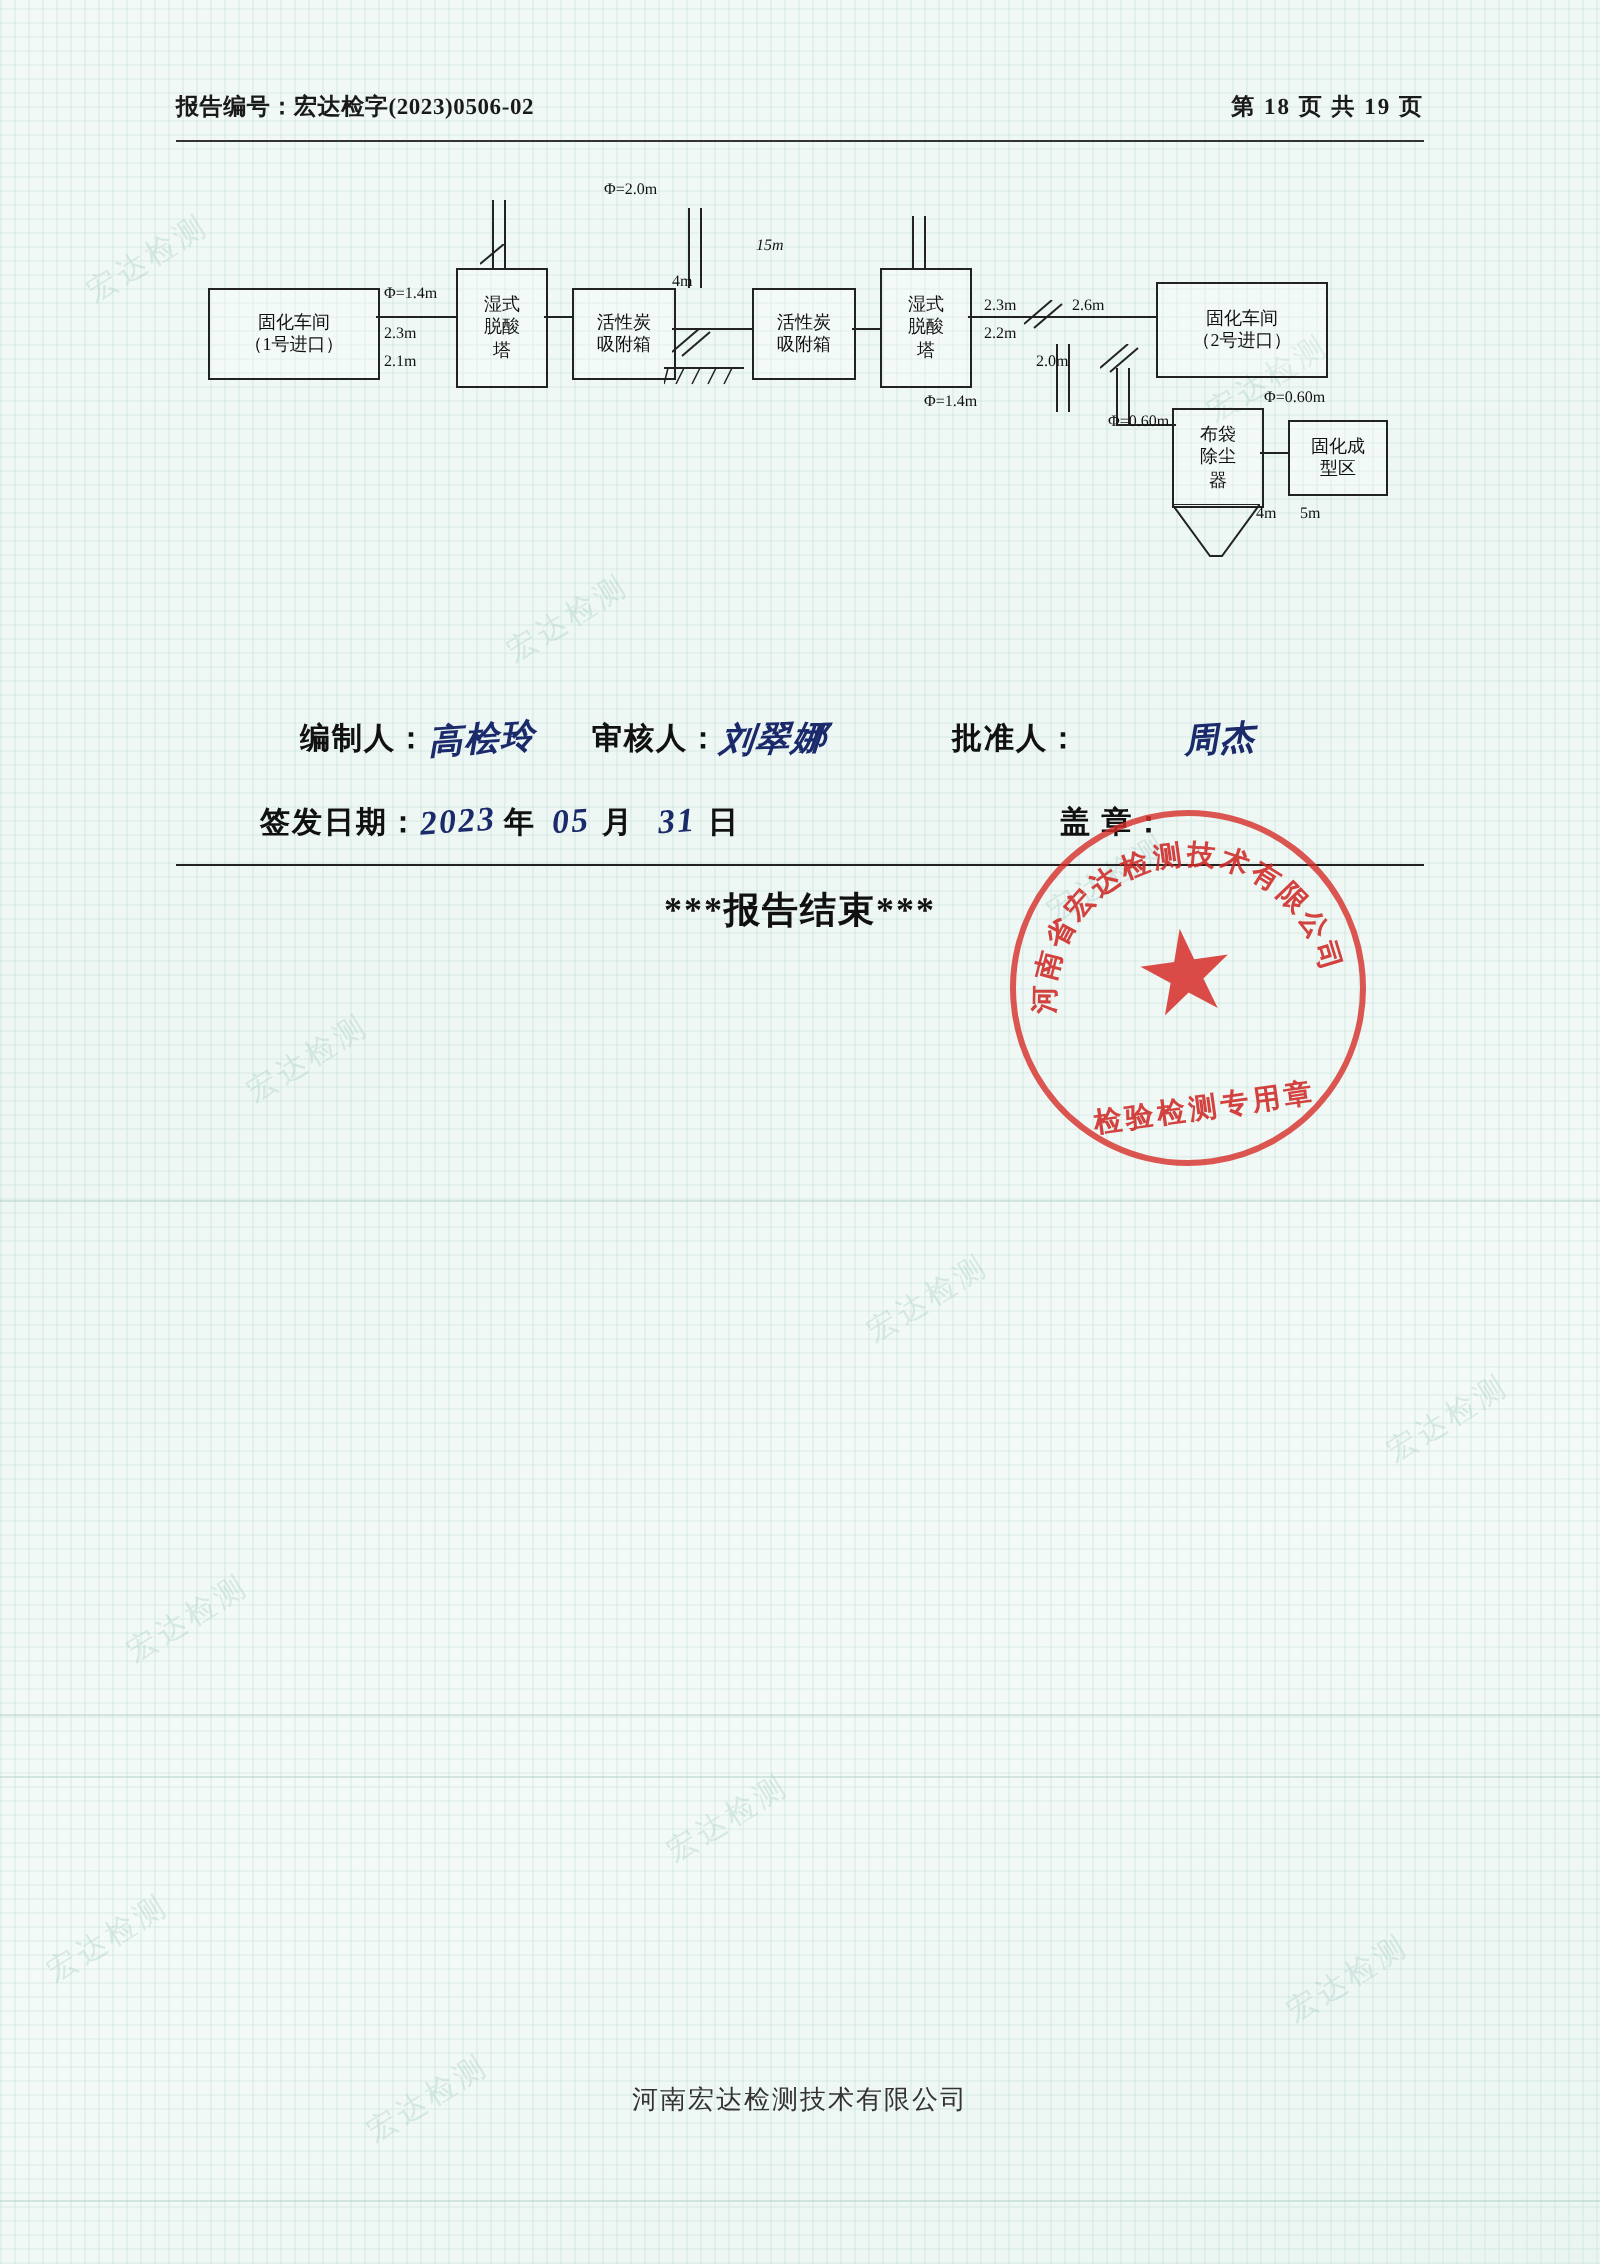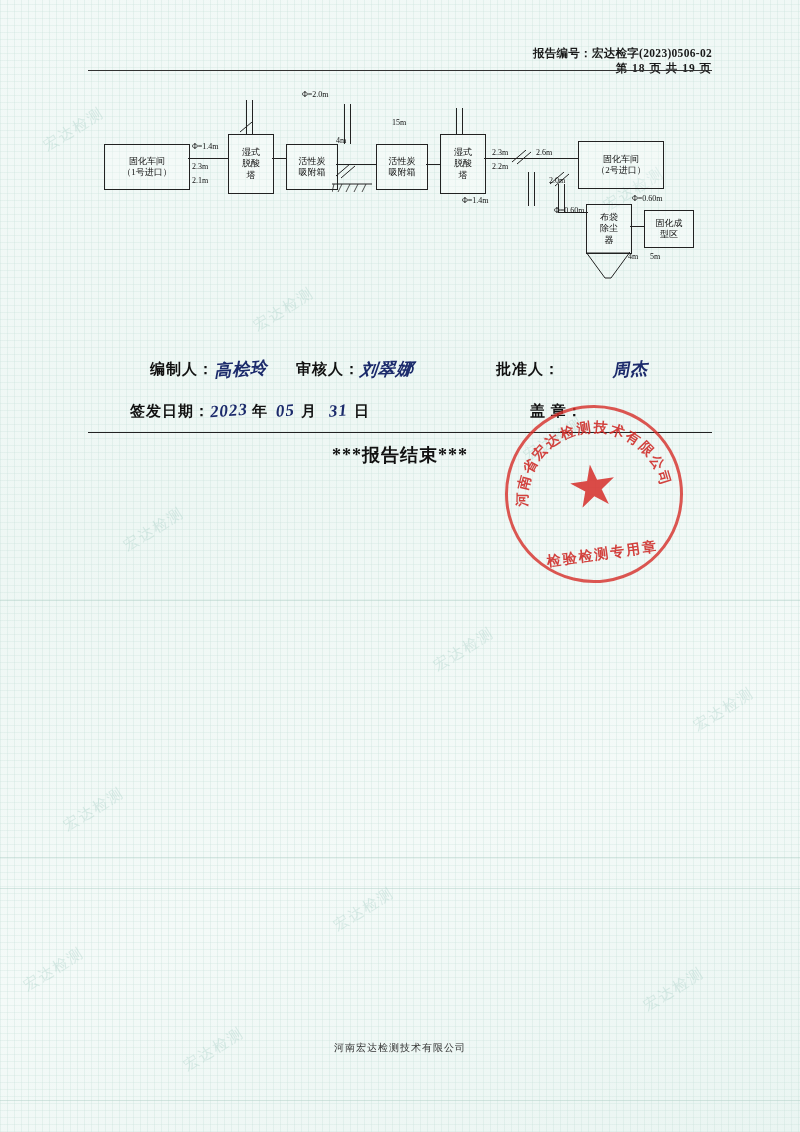--- a/index.html
+++ b/index.html
@@ -51,21 +51,20 @@
     top: 46px;
     left: 88px;
     right: 88px;
     display: flex;
     justify-content: space-between;
     align-items: flex-end;
     font-size: 11.5px;
     color: #1a1a1a;
     font-weight: bold;
     padding-bottom: 5px;
-    flex-direction: column;
   }
   .header-rule {
     position: absolute;
     top: 70px;
     left: 88px;
     right: 88px;
     height: 1px;
     background: #333;
   }
   .header-left { letter-spacing: 0.3px; }
@@ -210,21 +209,21 @@
     letter-spacing: 2px;
   }
 
   
   .footer {
     position: absolute;
     left: 0;
     right: 0;
     top: 1041px;
     text-align: center;
-    font-size: 10px;
+    font-size: 13px;
     color: #333;
     letter-spacing: 1px;
   }
 </style>
 </head>
 <body>
 
 <div class="page">
 
   <div class="band b1"></div>
@@ -345,39 +344,39 @@
     </svg>
     <svg style="position:absolute; left:152px; top:36px; width:18px; height:14px;">
       <line x1="0" y1="10" x2="12" y2="0" stroke="#222" stroke-width="1"></line>
     </svg>
 
     <div class="lbl" style="left:214px; top:4px;">Φ=2.0m</div>
     <div class="lbl" style="left:104px; top:56px;">Φ=1.4m</div>
     <div class="lbl" style="left:104px; top:76px;">2.3m</div>
     <div class="lbl" style="left:104px; top:90px;">2.1m</div>
     <div class="lbl" style="left:248px; top:50px;">4m</div>
-    <div class="lbl" style="left:304px; top:32px;">15m</div>
+    <div class="lbl" style="left:290px; top:32px;font-style:italic;">15m</div>
     <div class="lbl" style="left:374px; top:110px;">Φ=1.4m</div>
     <div class="lbl" style="left:404px; top:62px;">2.3m</div>
     <div class="lbl" style="left:404px; top:76px;">2.2m</div>
     <div class="lbl" style="left:448px; top:62px;">2.6m</div>
-    <div class="lbl" style="left:430px; top:90px;margin-left:31px;">2.0m</div>
+    <div class="lbl" style="left:430px; top:90px;">2.0m</div>
     <div class="lbl" style="left:466px; top:120px;">Φ=0.60m</div>
     <div class="lbl" style="left:544px; top:108px;">Φ=0.60m</div>
     <div class="lbl" style="left:540px; top:166px;">4m</div>
     <div class="lbl" style="left:562px; top:166px;">5m</div>
   </div>
 
   <div class="sig-area">
     <div class="sig-row">
       <span class="sig-label" style="margin-left:62px;">编制人：</span>
       <span class="hand">高桧玲</span>
       <span class="sig-label" style="margin-left:28px;">审核人：</span>
       <span class="hand blue2">刘翠娜</span>
-      <span class="sig-label" style="margin-left:82px;">批准人：</span>
+      <span class="sig-label" style="margin-left:62px;">批准人：</span>
       <span class="hand" style="margin-left:52px;">周杰</span>
     </div>
     <div class="sig-row">
       <span class="sig-label" style="margin-left:42px;">签发日期：</span>
       <span class="hand">2023</span>
       <span class="sig-label" style="margin-left:4px;">年</span>
       <span class="hand" style="margin-left:8px;">05</span>
       <span class="sig-label" style="margin-left:6px;">月</span>
       <span class="hand" style="margin-left:12px;">31</span>
       <span class="sig-label" style="margin-left:6px;">日</span>

